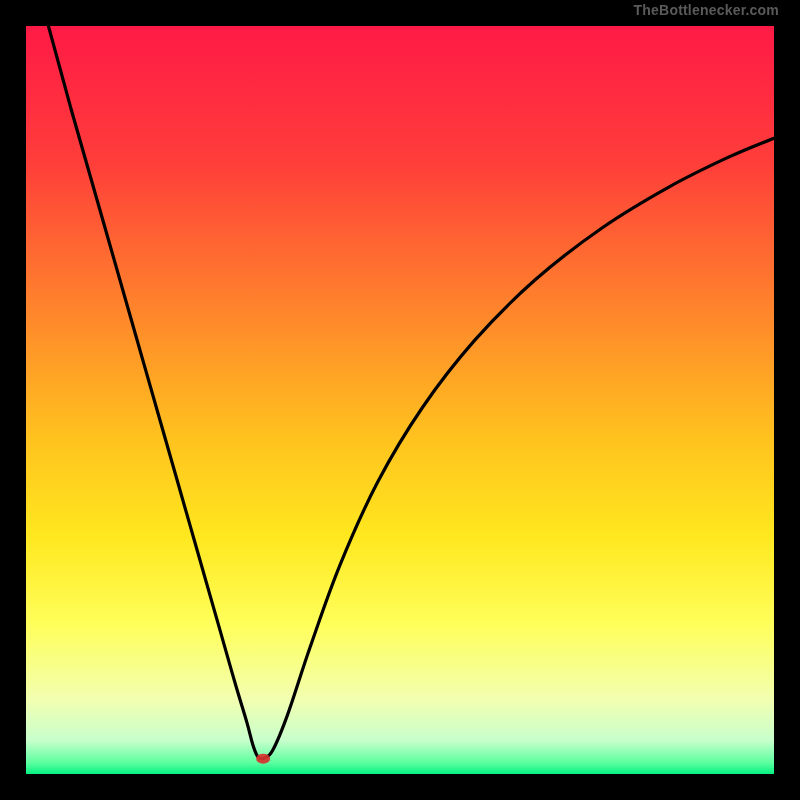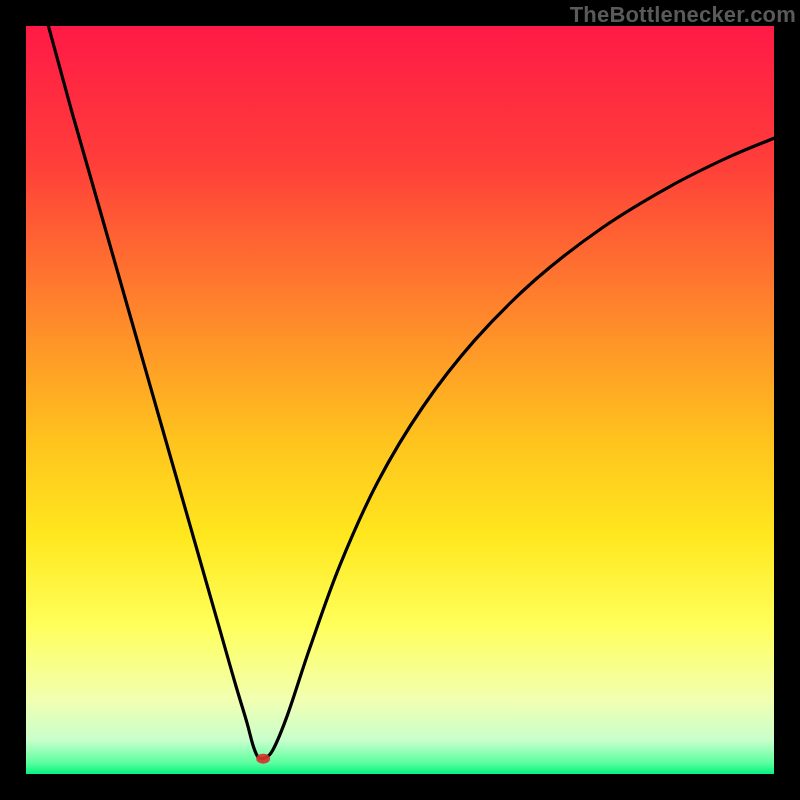--- a/index.html
+++ b/index.html
@@ -12,23 +12,23 @@
     overflow: hidden;
   }
   .frame {
     position: absolute;
     inset: 0;
     background: #000;
   }
   .watermark {
     position: absolute;
     top: 2px;
-    right: 4px;
+    right: 21px;
     color: #5a5a5a;
-    font-size: 22px;
+    font-size: 14px;
     font-weight: 600;
     letter-spacing: 0.2px;
     z-index: 5;
   }
   .plot-outer {
     position: absolute;
     left: 26px;
     top: 26px;
     width: 748px;
     height: 748px;

